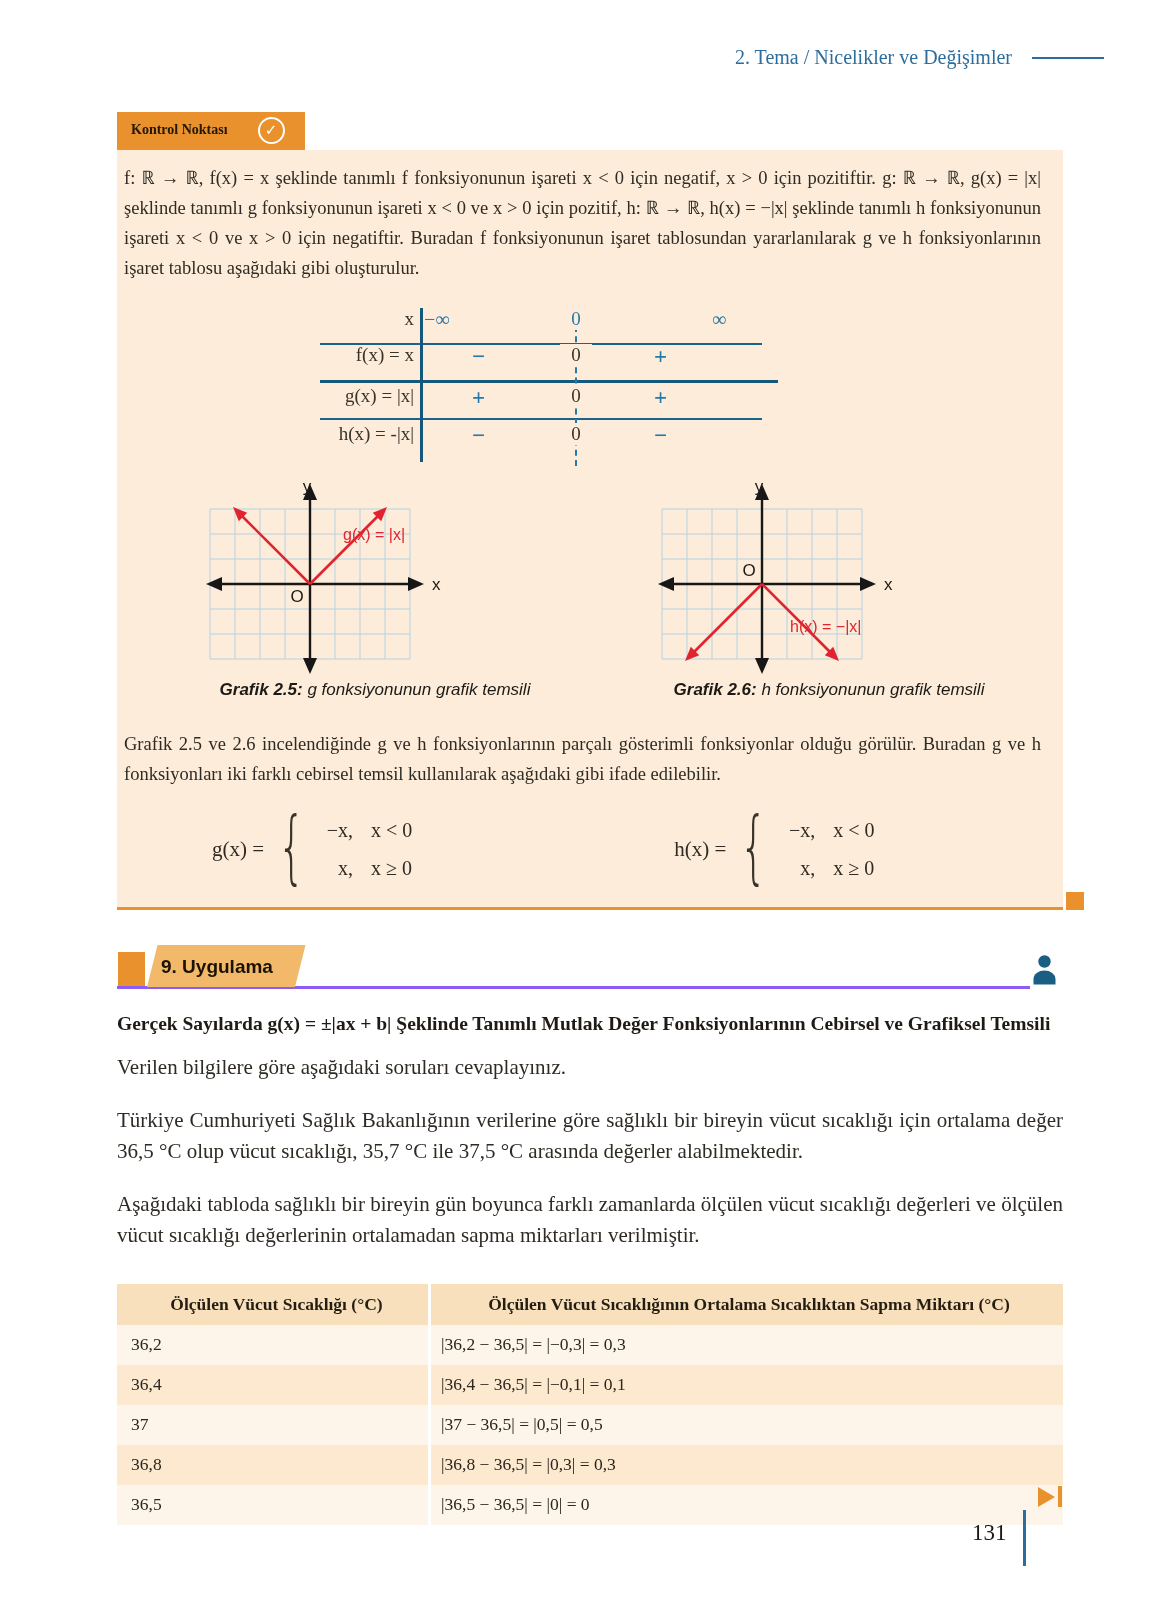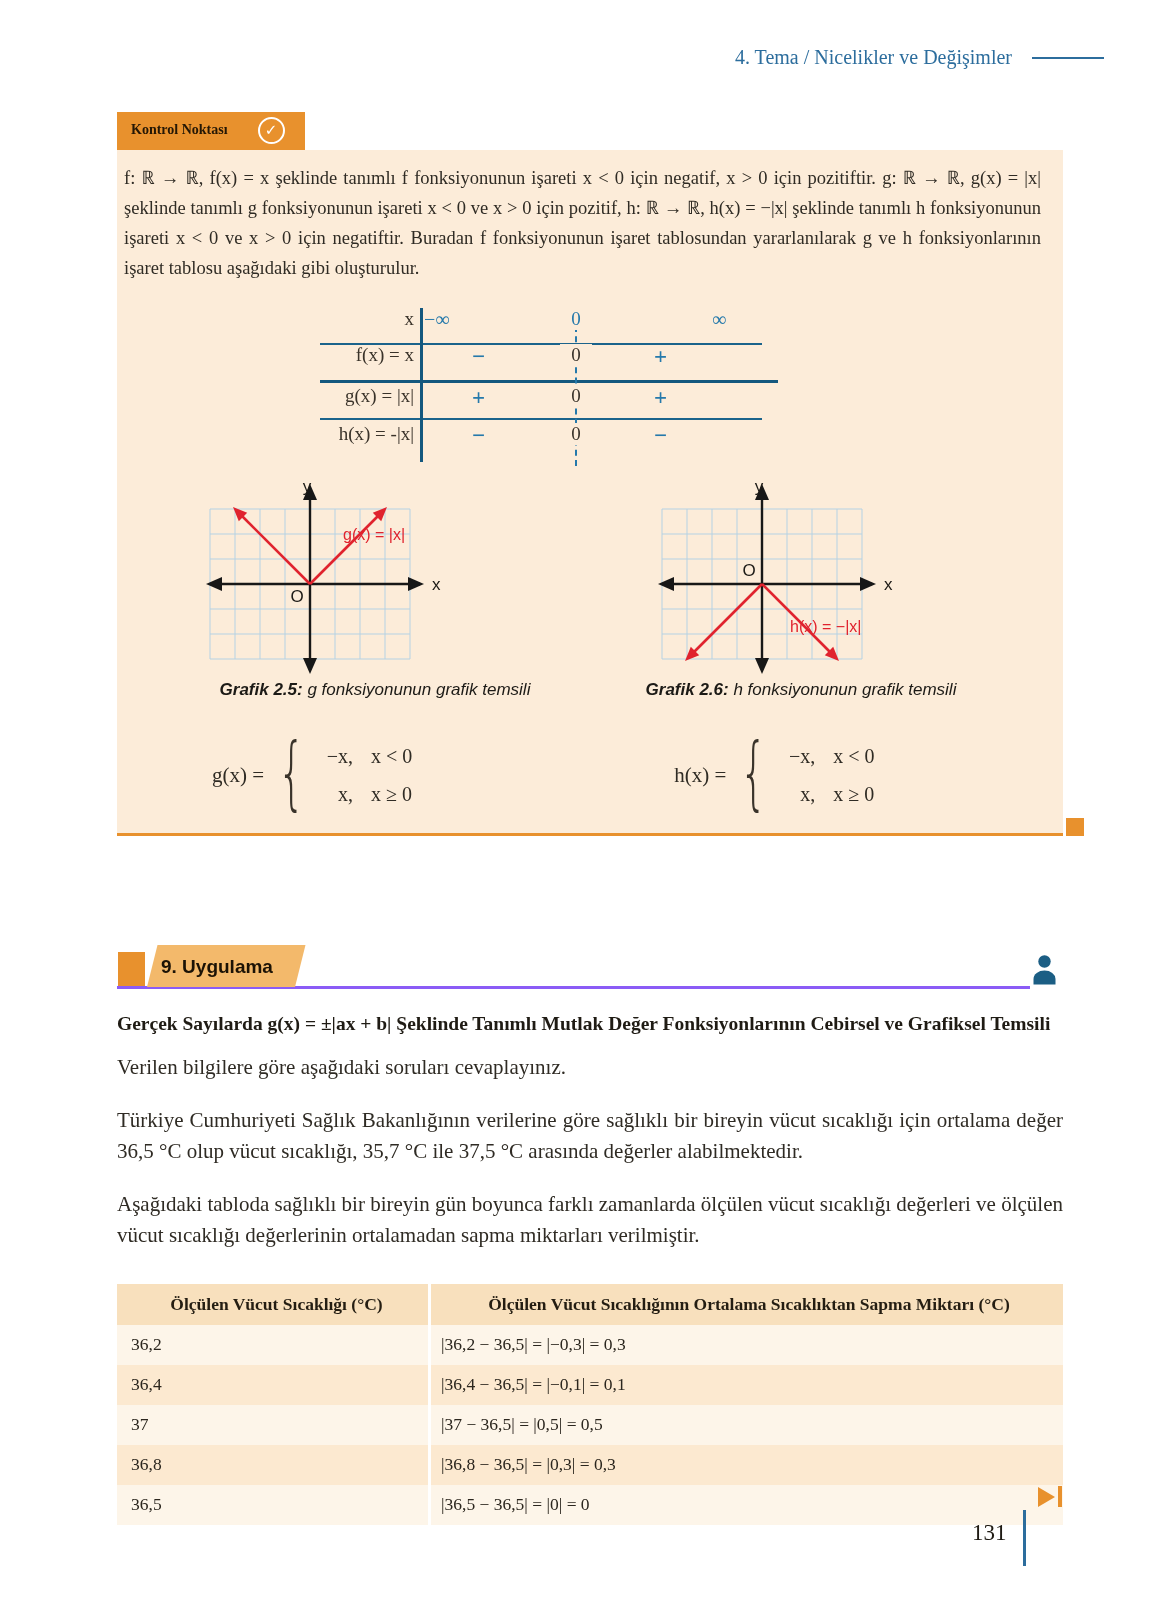--- a/index.html
+++ b/index.html
@@ -35,21 +35,21 @@
   .st .ln{position:absolute;left:0;width:442px;height:2px;background:#1b638b;}
   .st .l1{top:35px;} .st .l2{top:72px;height:3.5px;width:458px;background:#14587e;} .st .l3{top:110px;}
   .st .vln{position:absolute;left:100px;top:0px;width:3px;height:154px;background:#14587e;}
   .st .dln{position:absolute;left:255px;top:18px;height:140px;width:0;border-left:2px dashed #2579ab;z-index:1;}
   
   .graphs-row{position:relative;height:242px;margin-top:10px;}
   .graph-svg{position:absolute;top:0;}
   .g1{left:76px;} .g2{left:528px;}
   .cap{position:absolute;top:206px;font-family:"Liberation Sans",sans-serif;font-style:italic;
        font-size:17px;color:#1c1a16;text-align:center;white-space:nowrap;}
-  .cap1{left:66px;width:370px;} .cap2{left:492px;width:370px;}
+  .cap1{left:66px;width:370px;} .cap2{left:520px;width:370px;}
   .cap b{font-weight:bold;}
   .grid-line{stroke:#b5d2e4;stroke-width:1;}
   .axis{stroke:#171717;stroke-width:2.4;}
   .axis-head{fill:#171717;}
   .redline{stroke:#e0232e;stroke-width:2.6;}
   .redhead{fill:#e0232e;}
   .redlab{fill:#e0232e;font-family:"Liberation Sans",sans-serif;font-size:16px;}
   .axlab{fill:#1c1a16;font-family:"Liberation Sans",sans-serif;font-size:17px;}
   
   .pw-row{display:flex;margin:20px 0 4px 88px;}
@@ -86,21 +86,21 @@
   .next-icon .bar{width:4px;height:21px;background:#e8912d;margin-left:3px;}
   .page-num{position:absolute;left:972px;top:1520px;font-size:23px;color:#1f1b14;}
   .page-bar{position:absolute;left:1023px;top:1510px;width:3px;height:56px;background:#2c6d9d;}
 </style>
 </head>
 <body>
 
 <div class="page">
 
   <div class="top-header">
-    <span class="ttl">4. Tema / Nicelikler ve Değişimler</span>
+    <span class="ttl">2. Tema / Nicelikler ve Değişimler</span>
     <span class="rule"></span>
   </div>
 
   <div class="kontrol-wrap">
     <div class="kn-banner">
       <span class="kn-title">Kontrol Noktası</span>
       <span class="kn-check">✓</span>
     </div>
     <div class="kn-box">
       <div class="kn-square"></div>
@@ -178,20 +178,21 @@
           <text class="axlab" x="107" y="18" text-anchor="middle">y</text>
           <text class="axlab" x="232" y="116">x</text>
           <text class="axlab" x="97" y="102" text-anchor="middle">O</text>
           <text class="redlab" x="138" y="158">h(x) = −|x|</text>
         </svg>
         <div class="cap cap2">
           <b>Grafik 2.6:</b><span> h fonksiyonunun grafik temsili</span>
         </div>
       </div>
 
+      <p class="kn-par" style="margin-top:14px;">Grafik 2.5 ve 2.6 incelendiğinde g ve h fonksiyonlarının parçalı gösterimli fonksiyonlar olduğu görülür. Buradan g ve h fonksiyonları iki farklı cebirsel temsil kullanılarak aşağıdaki gibi ifade edilebilir.</p>
 
       <div class="pw-row">
         <div class="pw">
           <span class="fname">g(x) =</span>
           <span class="brace">{</span>
           <div class="cases">
             <span class="ex">−x,</span>
             <span>x &lt; 0</span>
             <span class="ex">x,</span>
             <span>x ≥ 0</span>

